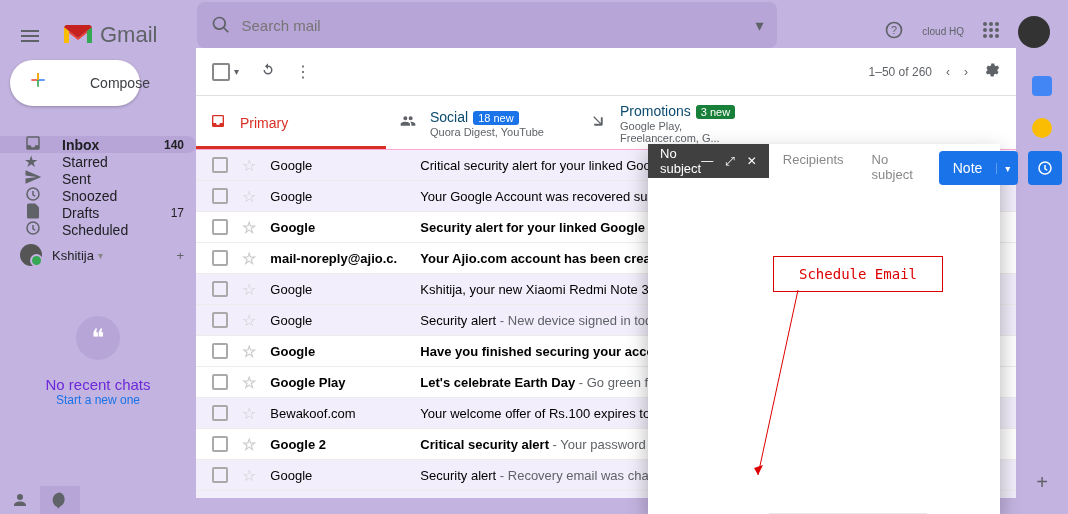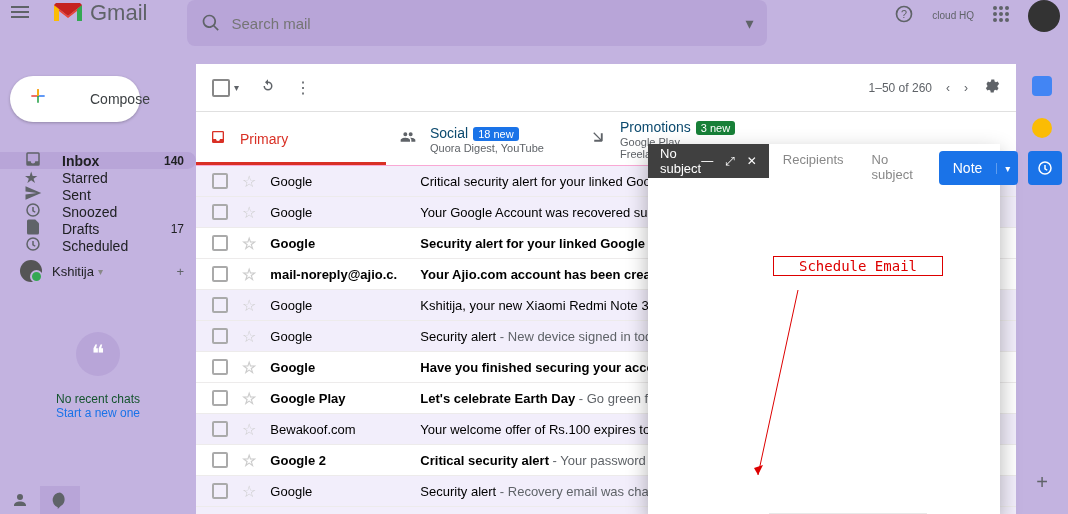--- a/index.html
+++ b/index.html
@@ -1,17 +1,17 @@
 <!DOCTYPE html>
 <html><head>
 <meta charset="utf-8">
 <style>
 * { margin: 0; padding: 0; box-sizing: border-box; font-family: 'Segoe UI', Arial, sans-serif; }
 body { width: 1068px; height: 514px; background: #c3b3e0; overflow: hidden; position: relative; }
-.header { height: 64px; display: flex; align-items: flex-start; padding: 0 8px; background: #c3b3e0; }
+.header { height: 48px; display: flex; align-items: flex-end; padding: 0 18px; background: #c3b3e0; }
 .menu-btn { width: 24px; height: 24px; margin-right: 20px; cursor: pointer; color: #5f6368; }
 .logo-wrap { display: flex; align-items: center; margin-right: 40px; }
 .logo-icon { width: 32px; height: 24px; margin-right: 6px; }
 .logo-text { font-size: 22px; color: #5f6368; }
 .search-bar { flex: 1; max-width: 580px; height: 46px; background: #b8a5d8; border-radius: 8px; display: flex; align-items: center; padding: 0 14px; }
 .search-bar input { flex: 1; border: none; background: transparent; font-size: 15px; color: #5f6368; outline: none; margin-left: 10px; }
 .header-right { margin-left: auto; display: flex; align-items: center; gap: 18px; }
 .hdr-icon { color: #5f6368; cursor: pointer; }
 .cloud-label { font-size: 10px; color: #5f6368; line-height: 1; }
 .avatar { width: 32px; height: 32px; border-radius: 50%; background: #333; }
@@ -23,21 +23,21 @@
 .side-item { height: 17px; display: flex; align-items: center; padding: 0 12px 0 24px; font-size: 14px; color: #202124; cursor: pointer; }
 .side-item.active { background: #b8a5d8; font-weight: 700; border-top-right-radius: 16px; border-bottom-right-radius: 16px; }
 .side-item .icn { width: 20px; margin-right: 18px; color: #5f6368; font-size: 16px; }
 .side-item .cnt { margin-left: auto; font-size: 12px; }
 .side-user { display: flex; align-items: center; padding: 6px 12px 0 20px; font-size: 13px; color: #202124; }
 .user-dot { width: 22px; height: 22px; border-radius: 50%; background: #555; margin-right: 10px; position: relative; }
 .user-dot::after { content:''; position:absolute; bottom:-1px; right:-1px; width:9px; height:9px; background:#34a853; border-radius:50%; border:2px solid #c3b3e0; }
 .side-plus { margin-left: auto; color: #5f6368; cursor: pointer; }
 .hangouts { text-align: center; margin-top: 50px; }
 .hang-icon { width: 44px; height: 44px; background: #b8a5d8; border-radius: 50%; margin: 0 auto 16px; display:flex; align-items:center; justify-content:center; color:#fff; font-size:24px; }
-.hang-text { font-size: 12px; color: #14532d; }
+.hang-text { font-size: 15px; color: #6d28d9; }
 .hang-link { font-size: 12px; color: #1a73e8; cursor: pointer; }
 .btm-icons { position: absolute; bottom: 0; left: 0; display: flex; }
 .btm-icons > div { width: 40px; height: 28px; display:flex; align-items:center; justify-content:center; color:#5f6368; }
 .btm-icons > div:nth-child(2) { background:#b8a5d8; }
 .content { flex: 1; background: #fff; margin-right: 52px; display: flex; flex-direction: column; }
 .toolbar { height: 48px; display: flex; align-items: center; padding: 0 16px; border-bottom: 1px solid #e0e0e0; }
 .tb-check { width:18px; height:18px; border:2px solid #888; border-radius:2px; margin-right:4px; }
 .tb-arrow { font-size:10px; color:#5f6368; margin-right:20px; }
 .tb-icon { color:#5f6368; margin-right: 18px; cursor:pointer; }
 .tb-right { margin-left:auto; display:flex; align-items:center; gap:14px; font-size:12px; color:#5f6368; }
@@ -70,21 +70,21 @@
 .cw-header { height:34px; background:#404040; color:#fff; display:flex; align-items:center; padding:0 12px; font-size:13px; }
 .cw-header .cw-icons { margin-left:auto; display:flex; gap:12px; font-size:12px; cursor:pointer; }
 .cw-field { padding:8px 14px; border-bottom:1px solid #e8e8e8; font-size:13px; color:#888; }
 .cw-body { flex:1; }
 .cw-toolbar { height:48px; display:flex; align-items:center; padding:0 12px; gap:10px; }
 .send-btn { background:#1a73e8; color:#fff; height:34px; border-radius:4px; display:flex; align-items:center; cursor:pointer; }
 .send-btn .send-text { padding:0 14px; font-size:14px; font-weight:500; }
 .send-btn .send-arrow { padding:0 8px; border-left:1px solid rgba(255,255,255,0.3); font-size:10px; }
 .schedule-btn { width:34px; height:34px; background:#1a73e8; border-radius:4px; display:flex; align-items:center; justify-content:center; color:#fff; cursor:pointer; }
 .cw-tb-icn { color:#5f6368; cursor:pointer; font-size:16px; width:18px; text-align:center; }
-.callout-box { position:absolute; right:125px; top:256px; width:170px; height:20px; border:1px solid #d00; display:flex; align-items:center; justify-content:center; font-family:monospace; font-size:14px; color:#d00; }
+.callout-box { position:absolute; right:125px; top:256px; width:170px; height:36px; border:1px solid #d00; display:flex; align-items:center; justify-content:center; font-family:monospace; font-size:14px; color:#d00; }
 .callout-arrow-svg { position:absolute; right:265px; top:290px; width:50px; height:195px; pointer-events:none; }
 </style>
 </head>
 <body>
 
 <div class="header">
   <div class="menu-btn">
     <svg viewBox="0 0 24 24" width="24" height="24">
         <path fill="currentColor" d="M3 6h18v2H3V6zm0 5h18v2H3v-2zm0 5h18v2H3v-2z"></path>
       </svg>

